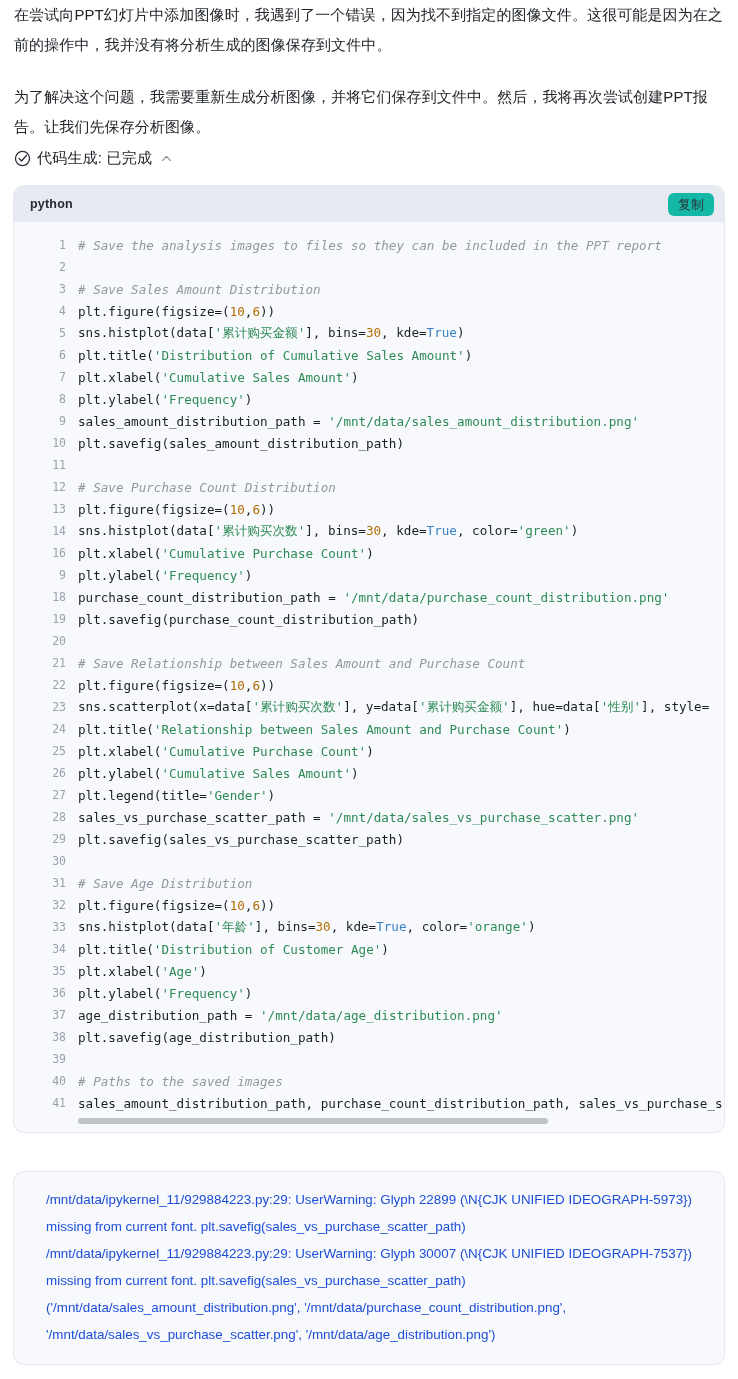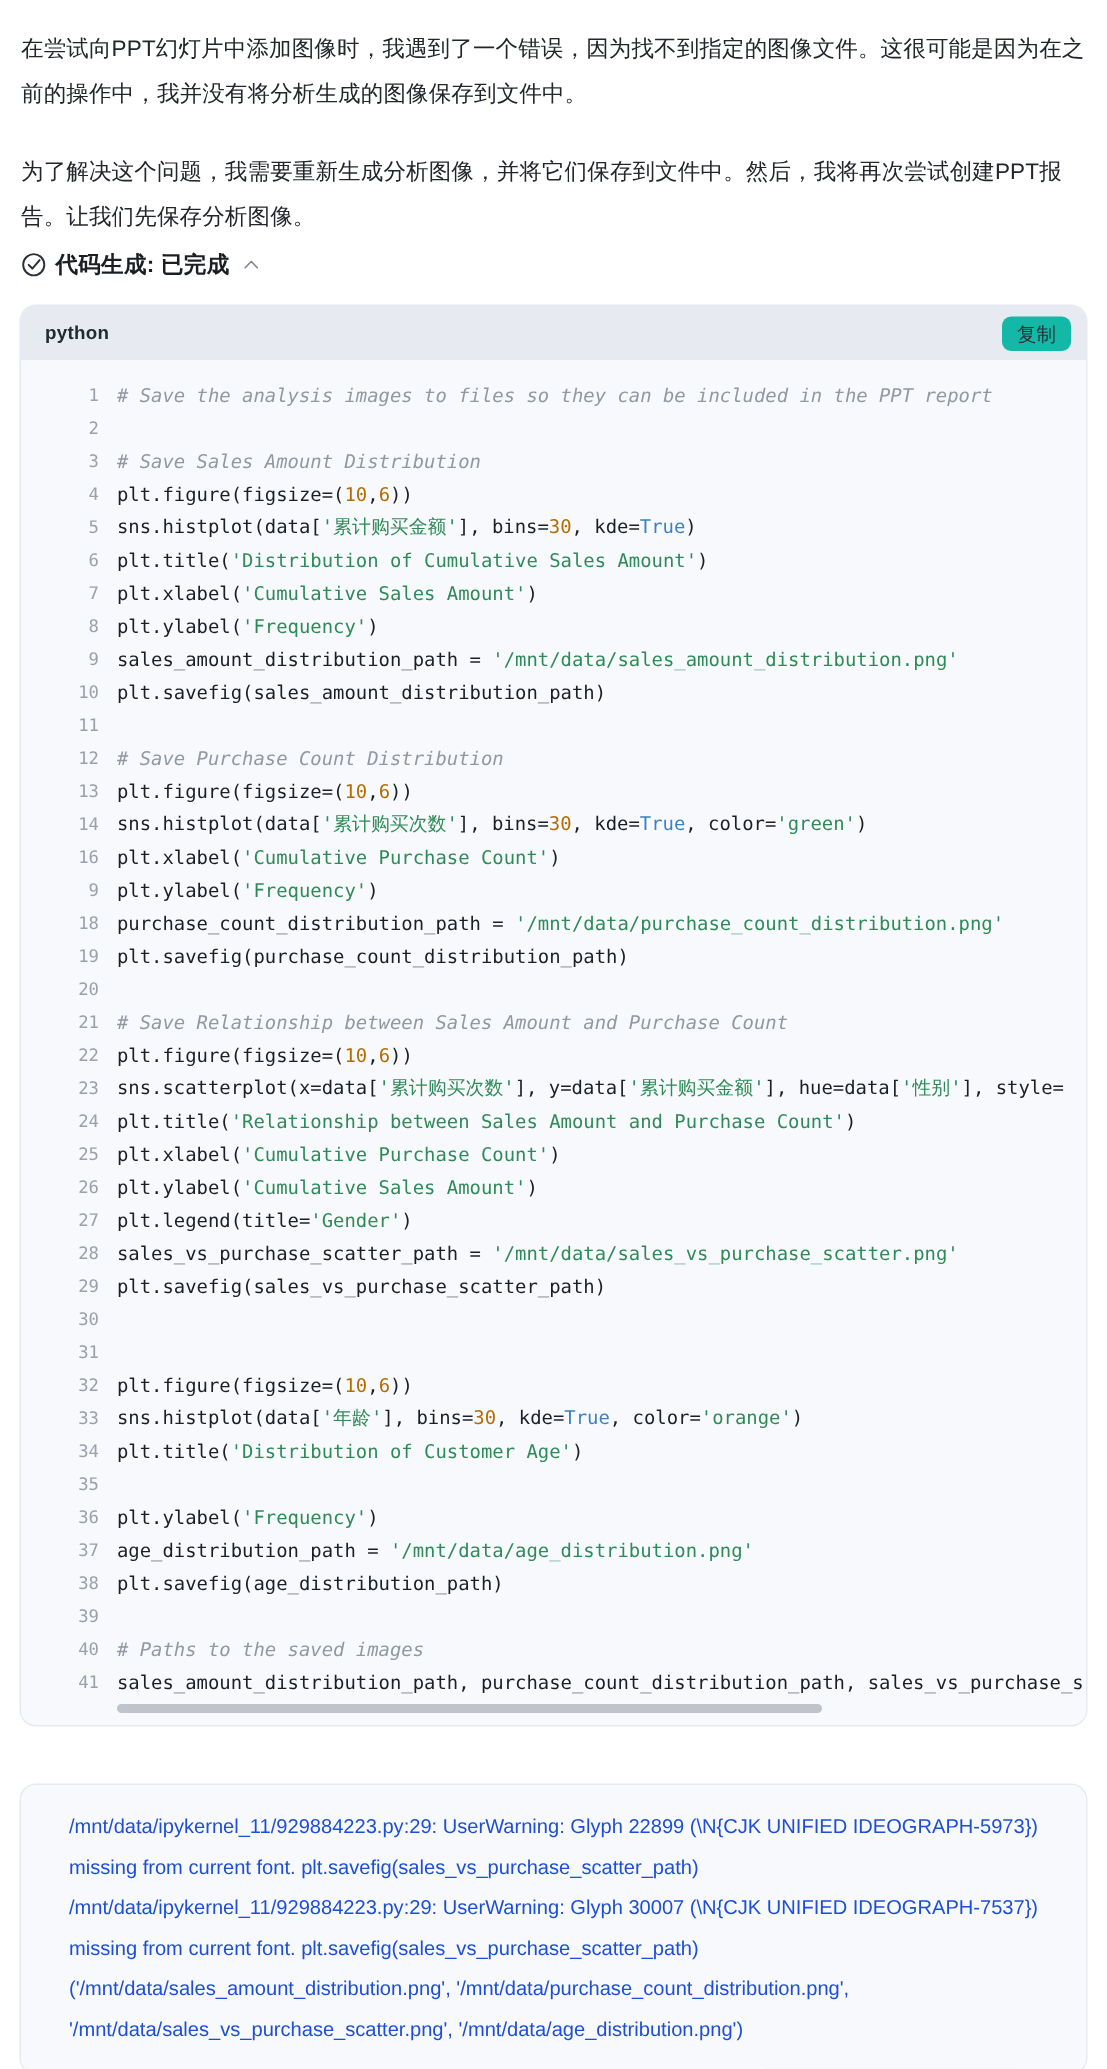--- a/index.html
+++ b/index.html
@@ -25,41 +25,41 @@
     padding: 0 14px;
     box-sizing: border-box;
   }
   .prose p {
     margin: 0;
     font-size: 15px;
     line-height: 30px;
     color: #22262b;
     letter-spacing: 0.1px;
   }
-  .prose p.para-1 { padding-top: 18px; }
+  .prose p.para-1 { padding-top: 0; }
   .prose p.para-2 { padding-top: 22px; }
 
   
   .codegen-row {
     display: flex;
     align-items: center;
     gap: 6px;
     padding: 4px 14px 0 14px;
     box-sizing: border-box;
     height: 28px;
   }
   .codegen-row .check-icon {
     width: 17px;
     height: 17px;
     flex: 0 0 17px;
     display: block;
   }
   .codegen-label {
     font-size: 15px;
-    font-weight: 700;
+    font-weight: 400;
     color: #1b1f24;
     letter-spacing: 0.2px;
   }
   .chevron-up {
     width: 13px;
     height: 13px;
     display: block;
     margin-left: 2px;
     opacity: .75;
   }
@@ -233,25 +233,25 @@
           <div class="code-line"><span class="ln">21</span><span class="lc"><span class="tok-com"># Save Relationship between Sales Amount and Purchase Count</span></span></div>
           <div class="code-line"><span class="ln">22</span><span class="lc"><span class="tok-plain">plt.figure(figsize=(</span><span class="tok-num">10</span><span class="tok-plain">,</span><span class="tok-num">6</span><span class="tok-plain">))</span></span></div>
           <div class="code-line"><span class="ln">23</span><span class="lc"><span class="tok-plain">sns.scatterplot(x=data[</span><span class="tok-str">'累计购买次数'</span><span class="tok-plain">], y=data[</span><span class="tok-str">'累计购买金额'</span><span class="tok-plain">], hue=data[</span><span class="tok-str">'性别'</span><span class="tok-plain">], style=</span></span></div>
           <div class="code-line"><span class="ln">24</span><span class="lc"><span class="tok-plain">plt.title(</span><span class="tok-str">'Relationship between Sales Amount and Purchase Count'</span><span class="tok-plain">)</span></span></div>
           <div class="code-line"><span class="ln">25</span><span class="lc"><span class="tok-plain">plt.xlabel(</span><span class="tok-str">'Cumulative Purchase Count'</span><span class="tok-plain">)</span></span></div>
           <div class="code-line"><span class="ln">26</span><span class="lc"><span class="tok-plain">plt.ylabel(</span><span class="tok-str">'Cumulative Sales Amount'</span><span class="tok-plain">)</span></span></div>
           <div class="code-line"><span class="ln">27</span><span class="lc"><span class="tok-plain">plt.legend(title=</span><span class="tok-str">'Gender'</span><span class="tok-plain">)</span></span></div>
           <div class="code-line"><span class="ln">28</span><span class="lc"><span class="tok-plain">sales_vs_purchase_scatter_path = </span><span class="tok-str">'/mnt/data/sales_vs_purchase_scatter.png'</span></span></div>
           <div class="code-line"><span class="ln">29</span><span class="lc"><span class="tok-plain">plt.savefig(sales_vs_purchase_scatter_path)</span></span></div>
           <div class="code-line"><span class="ln">30</span><span class="lc"></span></div>
-          <div class="code-line"><span class="ln">31</span></div>
+          <div class="code-line"><span class="ln">31</span><span class="lc"><span class="tok-com"># Save Age Distribution</span></span></div>
           <div class="code-line"><span class="ln">32</span><span class="lc"><span class="tok-plain">plt.figure(figsize=(</span><span class="tok-num">10</span><span class="tok-plain">,</span><span class="tok-num">6</span><span class="tok-plain">))</span></span></div>
           <div class="code-line"><span class="ln">33</span><span class="lc"><span class="tok-plain">sns.histplot(data[</span><span class="tok-str">'年龄'</span><span class="tok-plain">], bins=</span><span class="tok-num">30</span><span class="tok-plain">, kde=</span><span class="tok-bool">True</span><span class="tok-plain">, color=</span><span class="tok-str">'orange'</span><span class="tok-plain">)</span></span></div>
           <div class="code-line"><span class="ln">34</span><span class="lc"><span class="tok-plain">plt.title(</span><span class="tok-str">'Distribution of Customer Age'</span><span class="tok-plain">)</span></span></div>
-          <div class="code-line"><span class="ln">35</span></div>
+          <div class="code-line"><span class="ln">35</span><span class="lc"><span class="tok-plain">plt.xlabel(</span><span class="tok-str">'Age'</span><span class="tok-plain">)</span></span></div>
           <div class="code-line"><span class="ln">36</span><span class="lc"><span class="tok-plain">plt.ylabel(</span><span class="tok-str">'Frequency'</span><span class="tok-plain">)</span></span></div>
           <div class="code-line"><span class="ln">37</span><span class="lc"><span class="tok-plain">age_distribution_path = </span><span class="tok-str">'/mnt/data/age_distribution.png'</span></span></div>
           <div class="code-line"><span class="ln">38</span><span class="lc"><span class="tok-plain">plt.savefig(age_distribution_path)</span></span></div>
           <div class="code-line"><span class="ln">39</span><span class="lc"></span></div>
           <div class="code-line"><span class="ln">40</span><span class="lc"><span class="tok-com"># Paths to the saved images</span></span></div>
           <div class="code-line"><span class="ln">41</span><span class="lc"><span class="tok-plain">sales_amount_distribution_path, purchase_count_distribution_path, sales_vs_purchase_s</span></span></div>
         </div>
       <div class="hscroll-track">
         <div class="hscroll-thumb" id="hthumb" style="width: 470px;"></div>
       </div>

